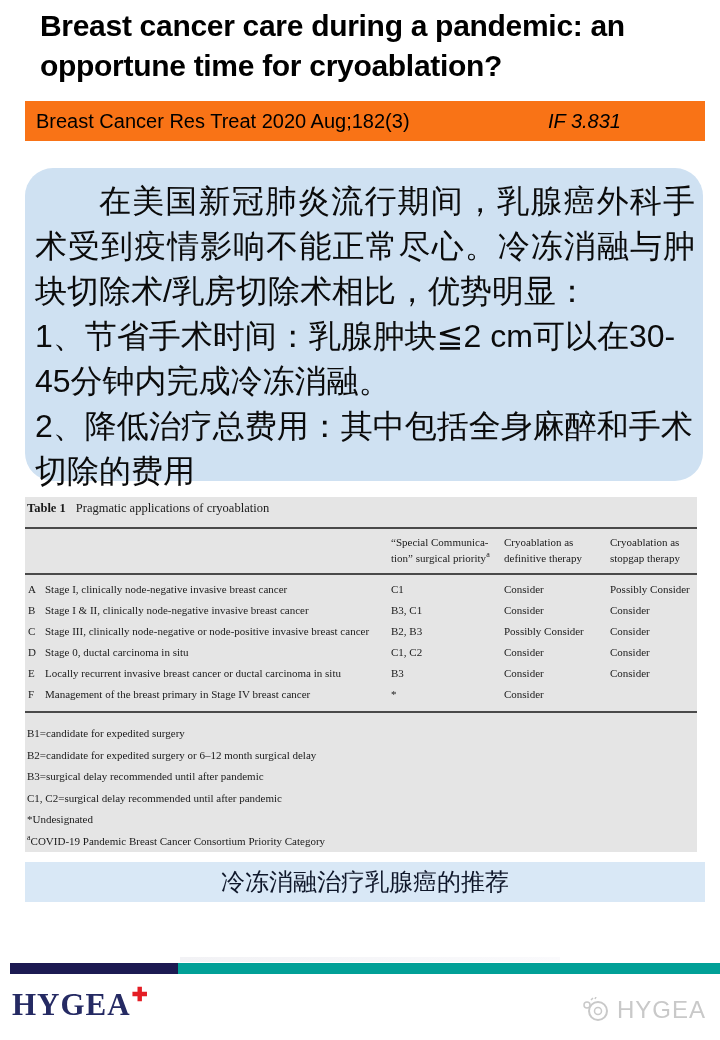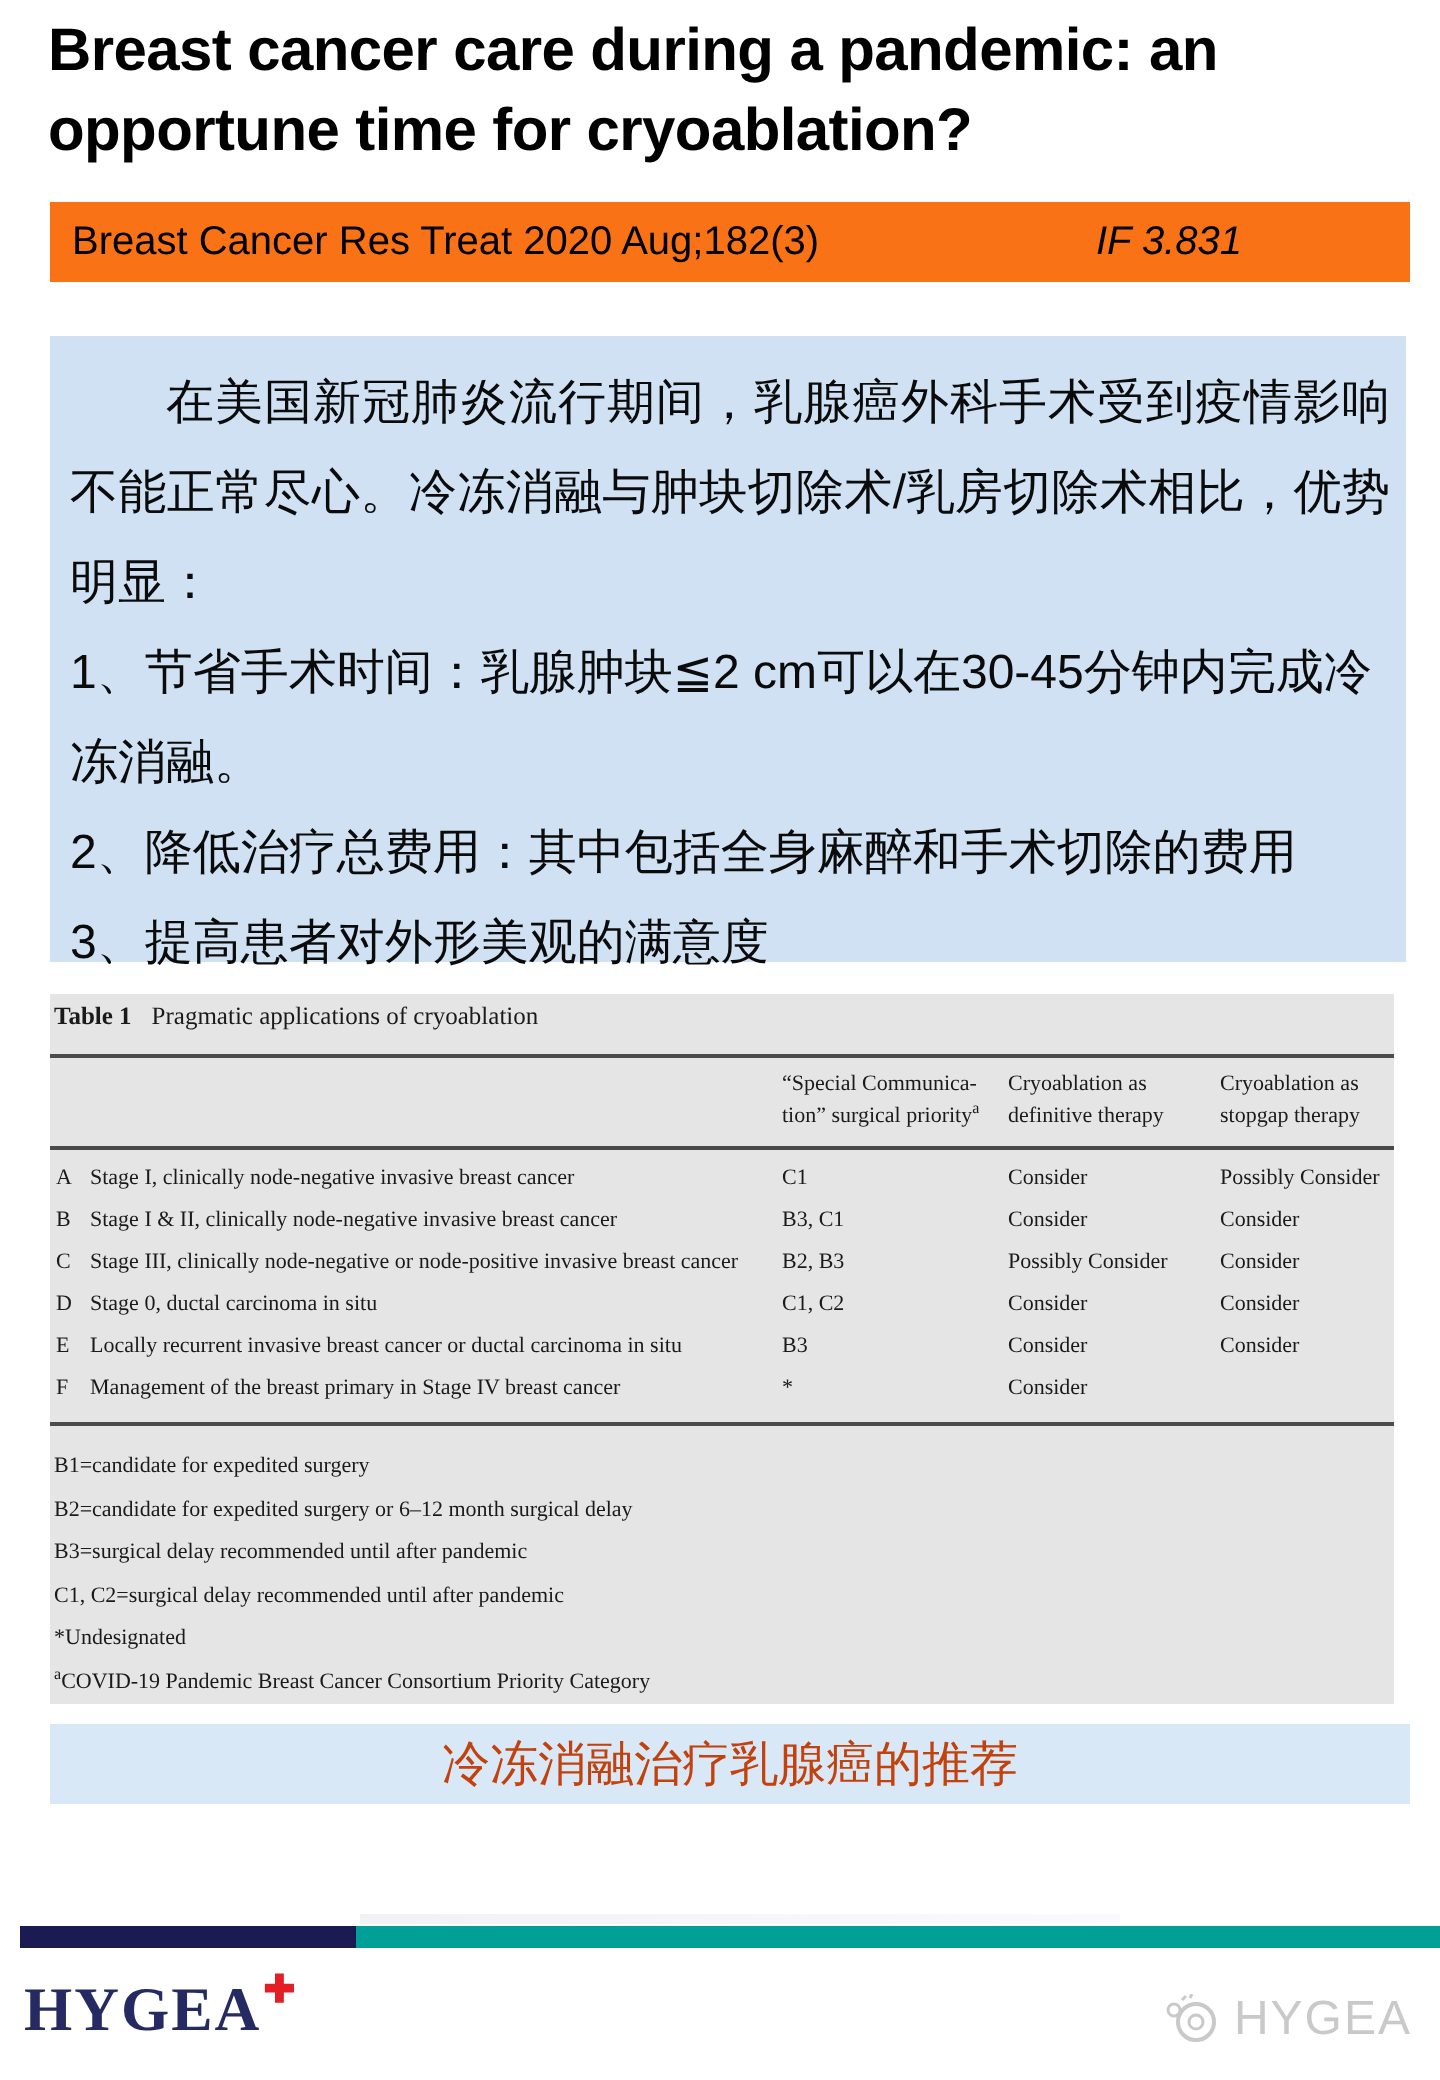--- a/index.html
+++ b/index.html
@@ -3,37 +3,38 @@
 <meta charset="utf-8">
 <style>
   html,body{margin:0;padding:0;}
   body{
     width:720px;height:1040px;position:relative;background:#ffffff;
     font-family:"Liberation Sans","DejaVu Sans",sans-serif;color:#000;
     overflow:hidden;
   }
   
   .page-title{
-    position:absolute;left:24px;top:6px;width:655px;
+    position:absolute;left:40px;top:6px;width:655px;
     font-size:30px;font-weight:bold;line-height:40px;letter-spacing:-0.3px;color:#000;
   }
   
   .journal-bar{
     position:absolute;left:25px;top:101px;width:680px;height:40px;
     background:#f97316;display:flex;align-items:center;justify-content:space-between;
     font-size:20px;
   }
   .journal-bar .cite{padding-left:11px;}
   .journal-bar .if{padding-right:84px;font-style:italic;}
   
   .summary-box{
     position:absolute;left:25px;top:168px;width:678px;height:313px;
     background:#cfe1f2;padding:0;
-    font-size:24px;line-height:45px;color:#0b0b0b;
+    font-size:32px;line-height:45px;color:#0b0b0b;
     font-family:"Liberation Sans","DejaVu Sans",sans-serif;
+    border-radius:28px;
   }
   .summary-box .para{margin:11px 8px 0 10px;text-indent:2em;text-align:justify;}
   .summary-box .item{margin:0 8px 0 10px;text-align:left;}
   
   .table-section{
     position:absolute;left:25px;top:497px;width:672px;
     font-family:"Liberation Serif","DejaVu Serif",serif;font-size:11px;color:#1a1a1a;
     background:#e5e5e5;
   }
   .tbl-caption{font-size:12.5px;margin:4px 0 0 2px;}
@@ -49,21 +50,21 @@
   .tbody{padding:4px 0 6px 0;}
   .td{line-height:21px;white-space:nowrap;overflow:visible;}
   .td.letter{padding-left:3px;}
   .footnotes{margin-top:10px;padding-left:2px;}
   .fn{line-height:21.5px;}
   sup{font-size:8px;line-height:0;}
   
   .caption-bar{
     position:absolute;left:25px;top:862px;width:680px;height:40px;
     background:#d9e8f6;display:flex;align-items:center;justify-content:center;
-    font-size:24px;color:#c2410c;
+    font-size:24px;color:#0f172a;
   }
   
   .bar-navy{position:absolute;left:10px;top:963px;width:168px;height:11px;background:#1c1a52;}
   .bar-teal{position:absolute;left:178px;top:963px;width:542px;height:11px;background:#01a097;}
   .bar-shadow{position:absolute;left:180px;top:957px;width:380px;height:5px;background:linear-gradient(90deg,#f2f2f5,#fafafc);}
   .hygea-logo{
     position:absolute;left:12px;top:983px;
     font-family:"Liberation Serif","DejaVu Serif",serif;font-weight:bold;
     font-size:31px;color:#252a63;letter-spacing:1px;
   }

